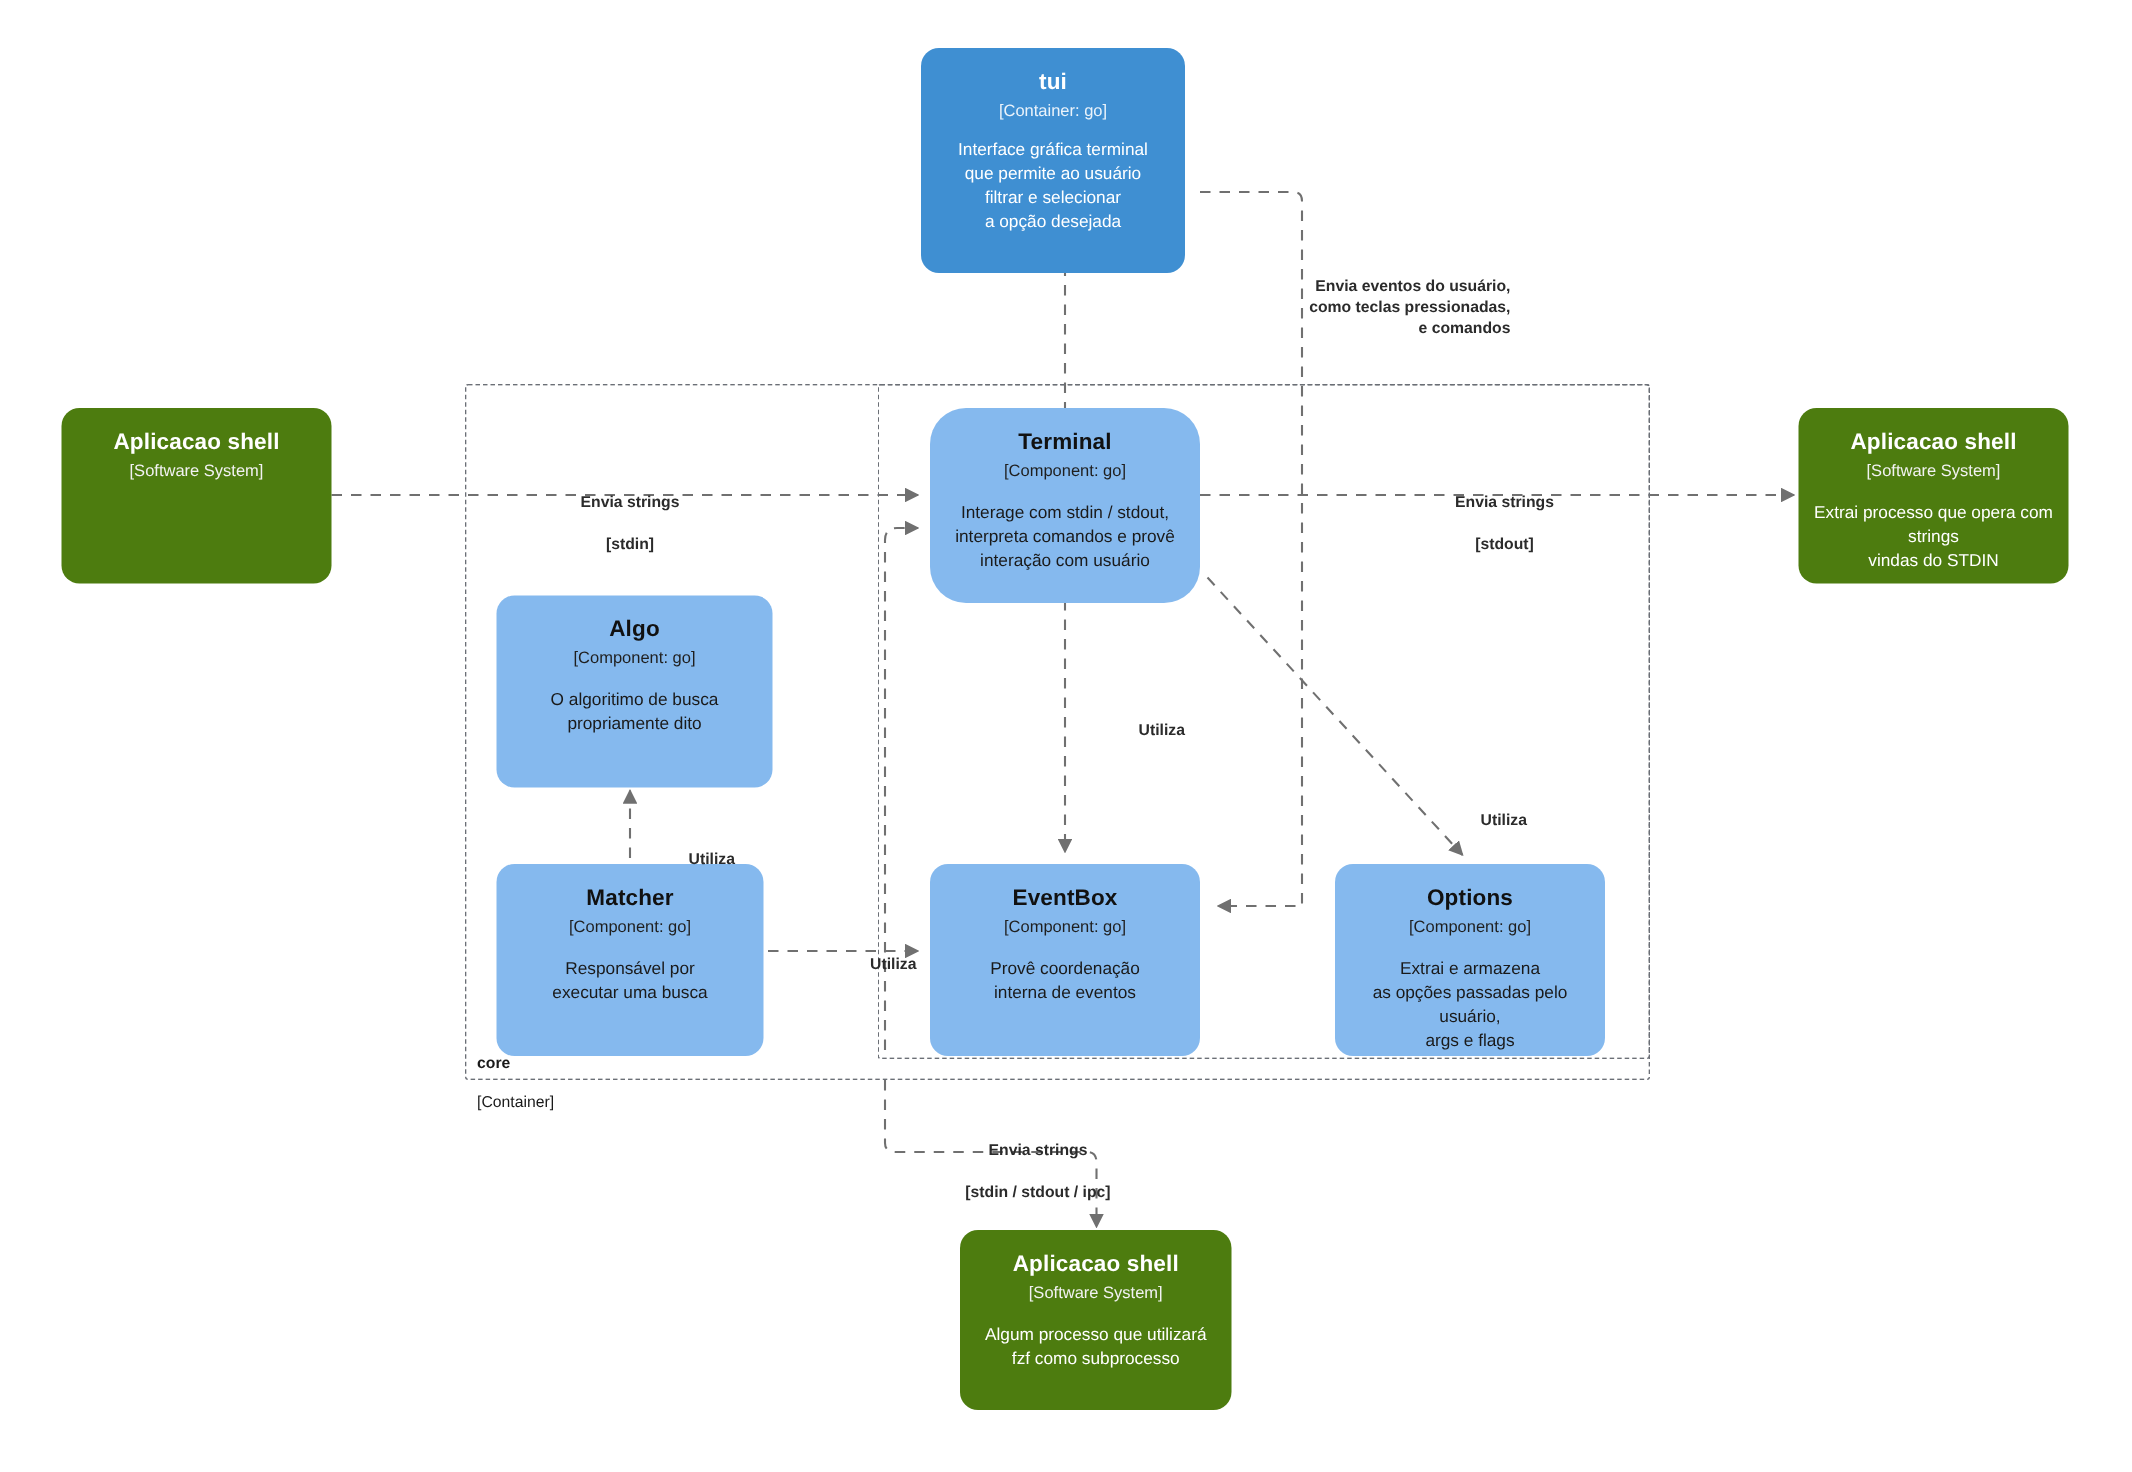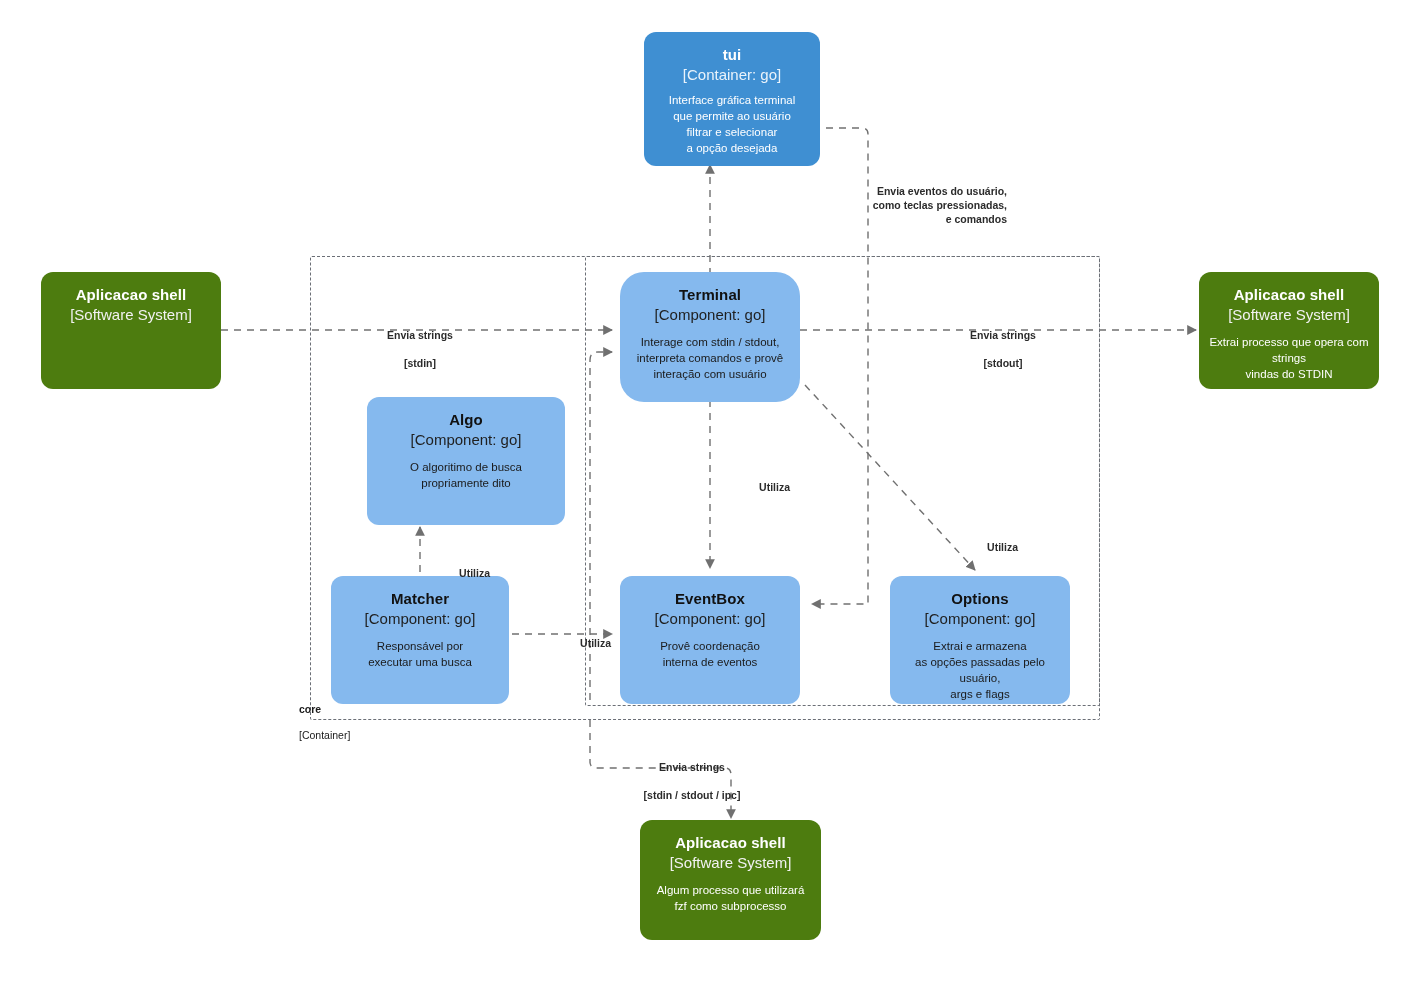--- a/index.html
+++ b/index.html
@@ -37,21 +37,21 @@
     text-align: center;
     padding: 14px 10px 12px 10px;
   }
   .node .n-title {
     font-weight: bold;
     font-size: 15px;
     line-height: 18px;
     letter-spacing: 0.1px;
   }
   .node .n-type {
-    font-size: 15px;
+    font-size: 11px;
     line-height: 13px;
     margin-top: 4px;
   }
   .node .n-desc {
     font-size: 11.5px;
     line-height: 16px;
     margin-top: 13px;
     white-space: pre-line;
   }
 
@@ -149,43 +149,43 @@
 
     <path d="M 512 634 L 612 634" fill="none" stroke="#707070" stroke-width="1.4" stroke-dasharray="7 6" marker-end="url(#arrow)"></path>
 
     <path d="M 590 720 L 590 762 Q 590 768 597 768 L 725 768 Q 731 768 731 775 L 731 818" fill="none" stroke="#707070" stroke-width="1.4" stroke-dasharray="7 6" marker-end="url(#arrow)"></path>
   </svg>
 
   <div class="boundary" style="left:310px; top:256px; width:790px; height:464px;"></div>
 
   <div class="boundary" style="left:585px; top:256px; width:515px; height:450px;"></div>
 
-  <div class="boundary-label" style="left:299px; top:690px;">
+  <div class="boundary-label" style="left:318px; top:690px;">
     <span class="bl-name">core</span>
     <span class="bl-type">[Container]</span>
   </div>
 
-  <div class="node container-node" style="left:644px; top:32px; width:176px; height:134px;">
+  <div class="node container-node" style="left:614px; top:32px; width:176px; height:150px;">
     <div class="n-title">tui</div>
     <div class="n-type">[Container: go]</div>
     <div class="n-desc">Interface gráfica terminal
 que permite ao usuário
 filtrar e selecionar
 a opção desejada</div>
   </div>
 
   <div class="node component-node" style="left:620px; top:272px; width:180px; height:130px;border-radius:24px;">
     <div class="n-title">Terminal</div>
     <div class="n-type">[Component: go]</div>
     <div class="n-desc">Interage com stdin / stdout,
 interpreta comandos e provê
 interação com usuário</div>
   </div>
 
-  <div class="node component-node" style="left:331px; top:397px; width:198px; height:128px;margin-left:36px;">
+  <div class="node component-node" style="left:331px; top:397px; width:184px; height:128px;">
     <div class="n-title">Algo</div>
     <div class="n-type">[Component: go]</div>
     <div class="n-desc">O algoritimo de busca
 propriamente dito</div>
   </div>
 
   <div class="node component-node" style="left:331px; top:576px; width:178px; height:128px;">
     <div class="n-title">Matcher</div>
     <div class="n-type">[Component: go]</div>
     <div class="n-desc">Responsável por

